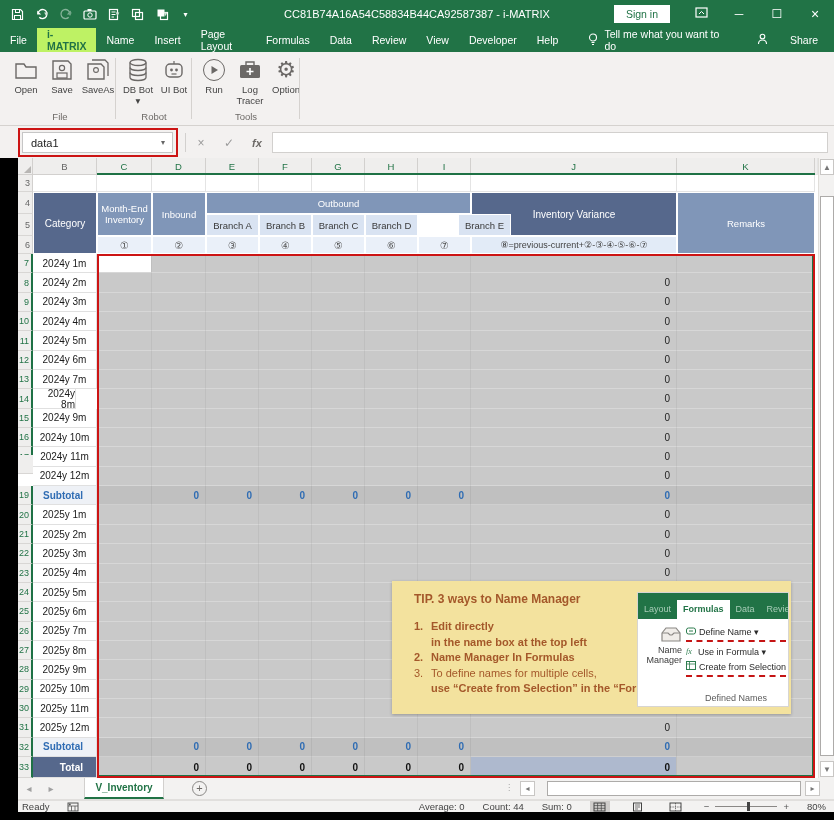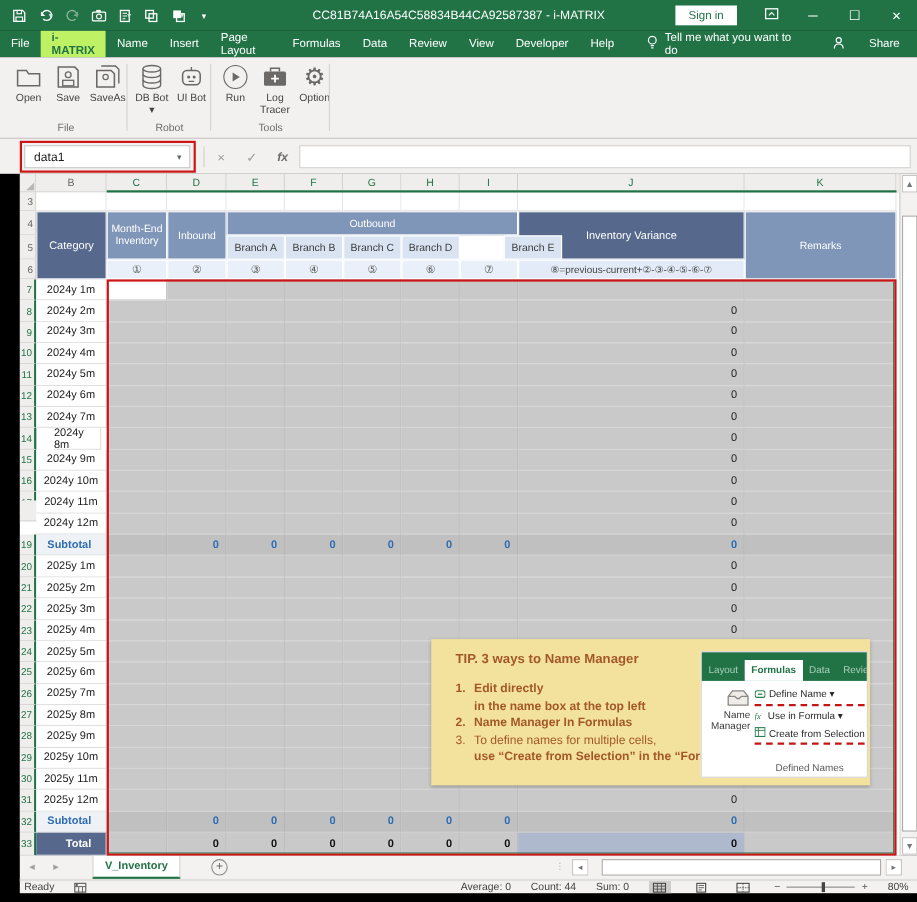--- a/index.html
+++ b/index.html
@@ -476,21 +476,21 @@
       <div class="cell-gray" style="left: 79px; top: 212.076px; width: 55px; height: 19.346px;"></div>
       <div class="cell-gray" style="left: 134px; top: 212.076px; width: 54px; height: 19.346px;"></div>
       <div class="cell-gray" style="left: 188px; top: 212.076px; width: 53px; height: 19.346px;"></div>
       <div class="cell-gray" style="left: 241px; top: 212.076px; width: 53px; height: 19.346px;"></div>
       <div class="cell-gray" style="left: 294px; top: 212.076px; width: 53px; height: 19.346px;"></div>
       <div class="cell-gray" style="left: 347px; top: 212.076px; width: 53px; height: 19.346px;"></div>
       <div class="cell-gray" style="left: 400px; top: 212.076px; width: 53px; height: 19.346px;"></div>
       <div class="cell-gray num" style="left: 453px; top: 212.076px; width: 206px; height: 19.346px;">0</div>
       <div class="cell-gray" style="left: 659px; top: 212.076px; width: 138px; height: 19.346px;"></div>
       <div style="left: 797px; top: 212.076px; width: 3px; height: 19.346px; background: rgb(255, 255, 255);"></div>
-      <div class="cell-b" style="left: 31px; top: 231.422px; width: 43px; height: 19.346px;">2024y 8m</div>
+      <div class="cell-b" style="left: 15px; top: 231.422px; width: 43px; height: 19.346px; text-align: right;">2024y 8m</div>
       <div class="cell-gray" style="left: 79px; top: 231.422px; width: 55px; height: 19.346px;"></div>
       <div class="cell-gray" style="left: 134px; top: 231.422px; width: 54px; height: 19.346px;"></div>
       <div class="cell-gray" style="left: 188px; top: 231.422px; width: 53px; height: 19.346px;"></div>
       <div class="cell-gray" style="left: 241px; top: 231.422px; width: 53px; height: 19.346px;"></div>
       <div class="cell-gray" style="left: 294px; top: 231.422px; width: 53px; height: 19.346px;"></div>
       <div class="cell-gray" style="left: 347px; top: 231.422px; width: 53px; height: 19.346px;"></div>
       <div class="cell-gray" style="left: 400px; top: 231.422px; width: 53px; height: 19.346px;"></div>
       <div class="cell-gray num" style="left: 453px; top: 231.422px; width: 206px; height: 19.346px;">0</div>
       <div class="cell-gray" style="left: 659px; top: 231.422px; width: 138px; height: 19.346px;"></div>
       <div style="left: 797px; top: 231.422px; width: 3px; height: 19.346px; background: rgb(255, 255, 255);"></div>

